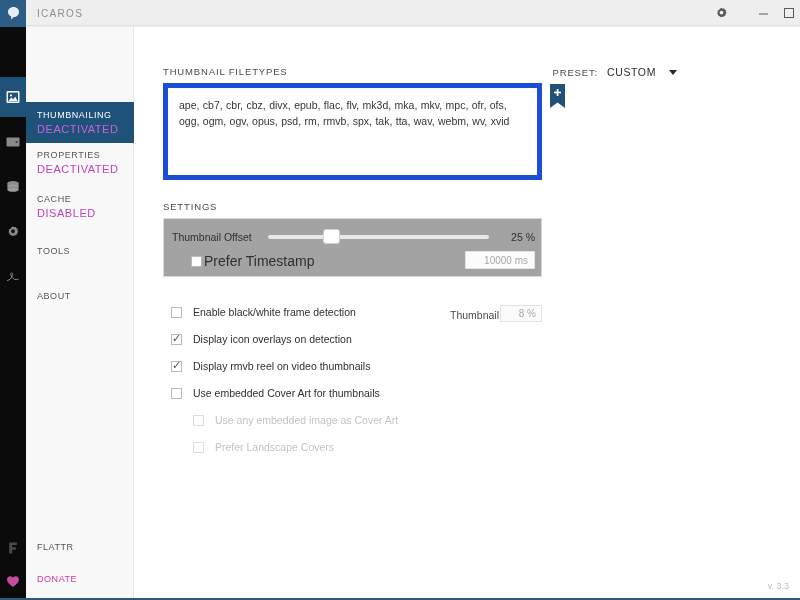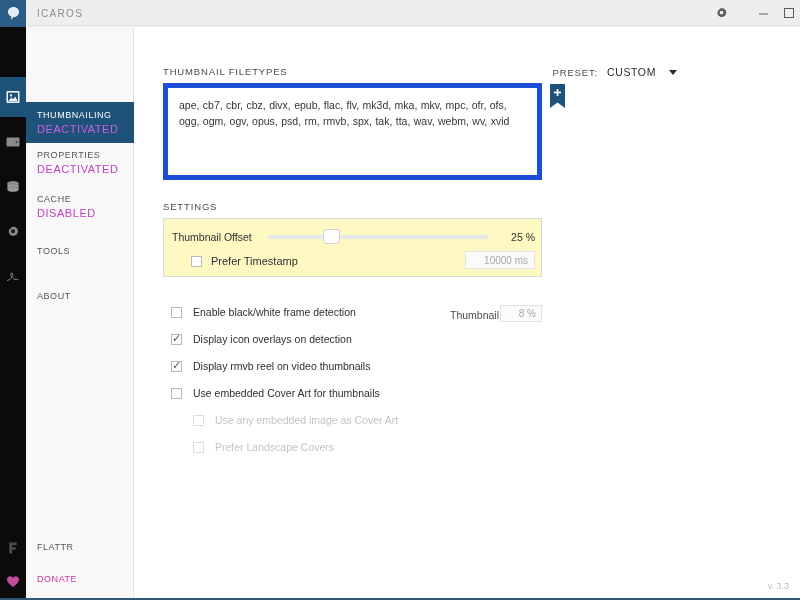--- a/index.html
+++ b/index.html
@@ -128,21 +128,21 @@
   .bookmark {
     position: absolute; left: 416px; top: 57px;
     width: 15px; height: 26px;
   }
 
   .settings-label { position: absolute; left: 29px; top: 174px; }
 
   .settings-box {
     position: absolute; left: 29px; top: 191px;
     width: 379px; height: 59px;
-    border: 1px solid #d8d8d8; background: #fef9c3;
+    border: 1px solid #d8d8d8; background: #a3a3a3;
   }
   .slider-row {
     position: absolute; left: 8px; top: 9px;
     width: 363px; height: 18px;
     display: flex; align-items: center;
   }
   .slider-lbl { font-size: 10.5px; color: #2f2f34; width: 96px; }
   .slider-track {
     position: relative; flex: 1; height: 4px;
     background: #e8e8e8; border-radius: 2px; margin-right: 10px;
@@ -152,21 +152,21 @@
     width: 17px; height: 15px;
     background: #ffffff; border: 1px solid #d2d2d2; border-radius: 3px;
   }
   .slider-val { font-size: 10.5px; color: #2f2f34; width: 36px; text-align: right; }
 
   .ts-row {
     position: absolute; left: 27px; top: 32px;
     width: 348px; height: 20px;
     display: flex; align-items: center;
   }
-  .ts-lbl { font-size: 11px; color: #2f2f34; margin-left: 9px; }
+  .ts-lbl { font-size: 14px; color: #2f2f34; margin-left: 2px; }
   .ms-field {
     position: absolute; right: 4px; top: 0;
     width: 70px; height: 18px;
     border: 1px solid #e2e2e2; background: #fbfbfb;
     font-size: 10px; color: #a9a9a9;
     display: flex; align-items: center; justify-content: flex-end;
     padding-right: 6px;
   }
 
   

